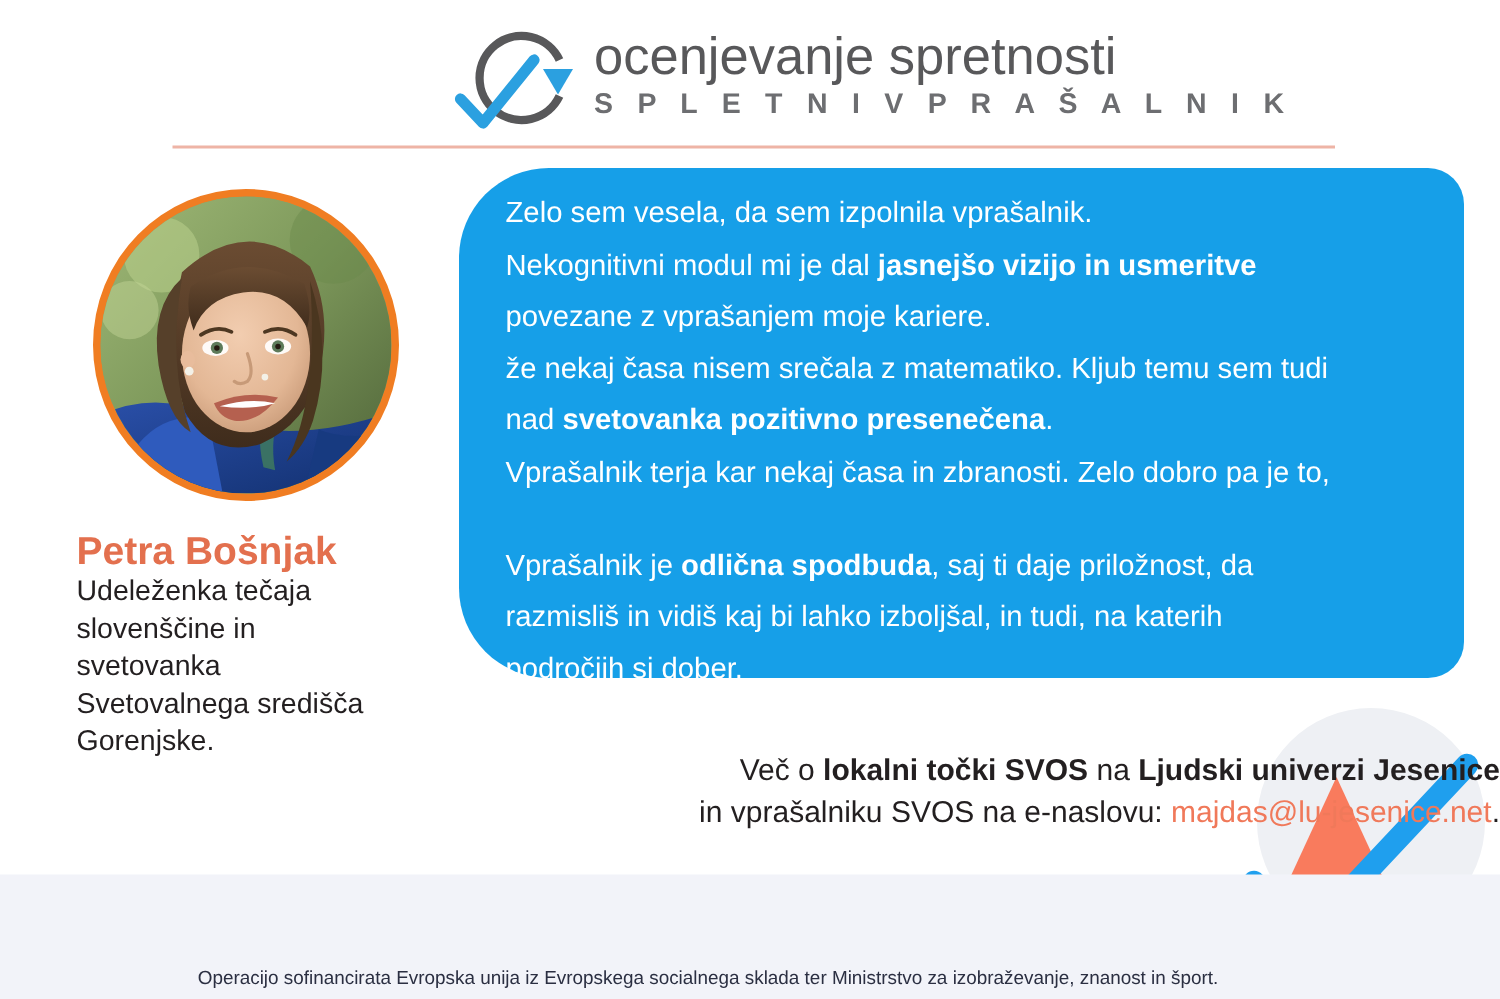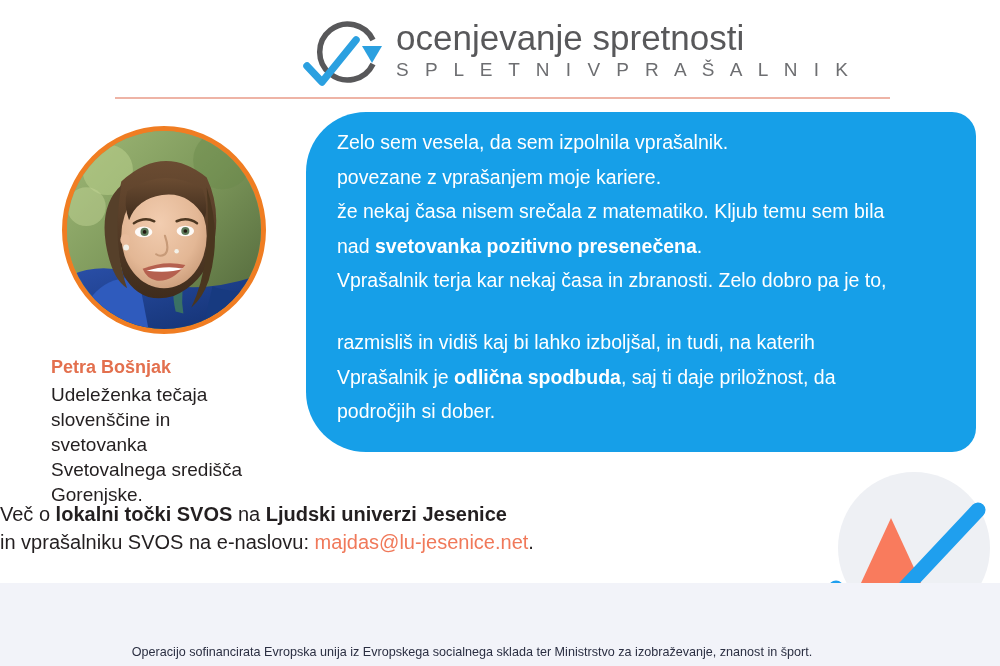--- a/index.html
+++ b/index.html
@@ -86,21 +86,21 @@
     white-space: nowrap;
     font-weight: 400;
   }
 
   .logo-sub {
     font-size: 19px;
     color: #6d6e71;
     letter-spacing: 5.5px;
     line-height: 24px;
     white-space: nowrap;
-    font-weight: 400;
+    font-weight: 700;
   }
 
   .header-rule {
     position: absolute;
     left: 115px;
     top: 97px;
     width: 775px;
     height: 2px;
     background: #eeb4a6;
     z-index: 3;
@@ -125,21 +125,21 @@
   
   .person {
     position: absolute;
     left: 51px;
     top: 352px;
     width: 240px;
     z-index: 3;
   }
 
   .person-name {
-    font-size: 18px;
+    font-size: 26px;
     font-weight: bold;
     color: #e3704e;
     line-height: 30px;
     white-space: nowrap;
   }
 
   .person-role {
     font-size: 19px;
     color: #231f20;
     line-height: 25px;
@@ -171,21 +171,21 @@
   .bubble-text p { margin: 3px; }
   .bubble-text .gap { height: 24px; }
   .bubble-text b { font-weight: bold; }
 
   
   .contact {
     position: absolute;
     left: 0;
     top: 500px;
     width: 1000px;
-    text-align: left;
+    text-align: right;
     z-index: 6;
     color: #231f20;
     font-size: 20px;
     line-height: 28px;
   }
   .contact b { font-weight: bold; }
   .contact .mail { color: #f0795a; }
 
   
   .footer-band {
@@ -304,27 +304,28 @@
       <div>slovenščine in</div>
       <div>svetovanka</div>
       <div>Svetovalnega središča</div>
       <div>Gorenjske.</div>
     </div>
   </div>
 
   <div class="bubble"></div>
   <div class="bubble-text" id="bubble-lines">
       <p>Zelo sem vesela, da sem izpolnila vprašalnik.</p>
+      <p>Nekognitivni modul mi je dal <b>jasnejšo vizijo in usmeritve</b></p>
       <p>povezane z vprašanjem moje kariere.</p>
-      <p>že nekaj časa  nisem srečala z matematiko. Kljub temu sem bila</p>
+      <p>že nekaj časa  nisem srečala z matematiko. Kljub temu sem tudi</p>
       <p>nad <b>svetovanka pozitivno presenečena</b>.</p>
       <p>Vprašalnik terja kar nekaj časa in zbranosti. Zelo dobro pa je to,</p>
       <p class="gap"></p>
+      <p>Vprašalnik je <b>odlična spodbuda</b>, saj ti daje priložnost, da</p>
       <p>razmisliš in vidiš kaj bi lahko izboljšal, in tudi, na katerih</p>
-      <p>Vprašalnik je <b>odlična spodbuda</b>, saj ti daje priložnost, da</p>
       <p>področjih si dober.</p>
     </div>
 
   <div class="contact">
     <div>
       <span>Več o </span><b>lokalni točki SVOS</b><span> na </span><b>Ljudski univerzi Jesenice</b>
     </div>
     <div>
       <span>in vprašalniku SVOS na e-naslovu: </span><a class="mail" href="#" style="text-decoration:none;">majdas@lu-jesenice.net</a><span>.</span>
     </div>

